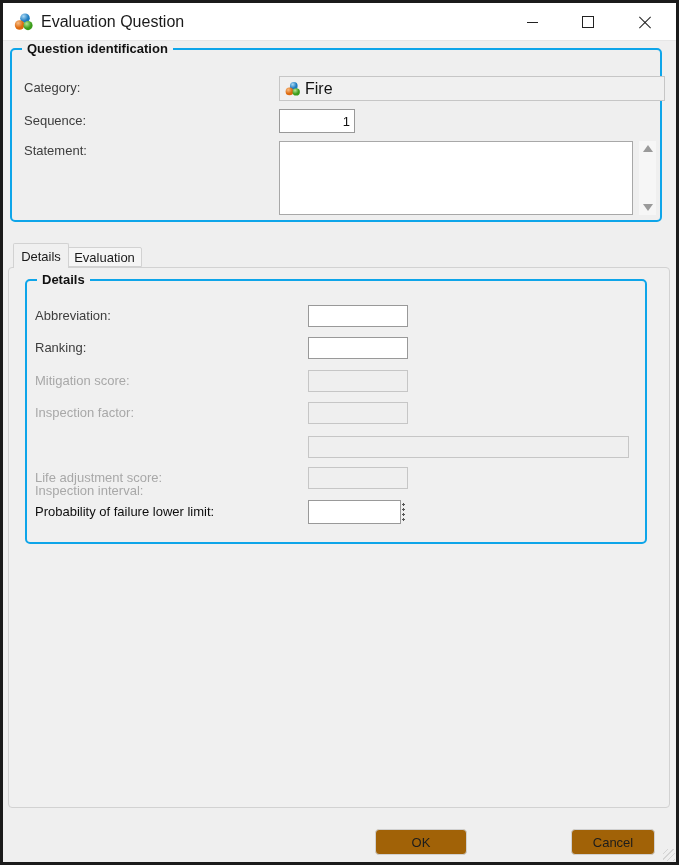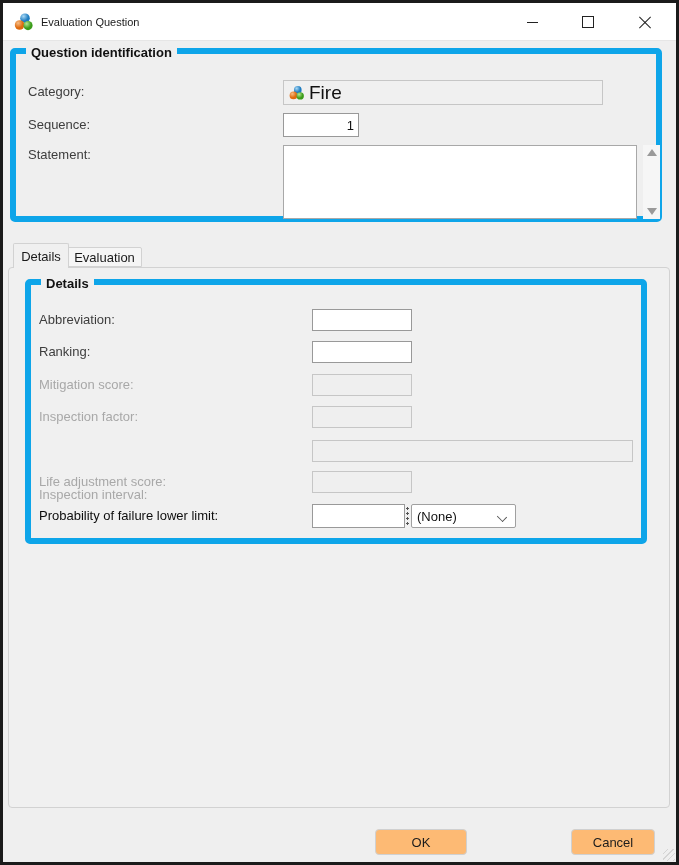--- a/index.html
+++ b/index.html
@@ -10,58 +10,58 @@
     border:3px solid #1b1b1b; background:#efefef; overflow:hidden;
   }
 
   
   .titlebar {
     position:absolute; left:0; top:0; width:673px; height:38px;
     background:#ffffff; border-bottom:1px solid #e6e6e6;
     display:flex; align-items:center;
   }
   .titlebar .app-icon { margin-left:11px; width:20px; height:20px; }
-  .titlebar .title { margin-left:7px; font-size:11px; color:#1a1a1a;text-align:right; }
+  .titlebar .title { margin-left:7px; font-size:16px; color:#1a1a1a;text-align:right; }
   .caption-buttons { position:absolute; right:4px; top:0; height:38px; display:flex; }
   .caption-btn { width:56px; height:38px; display:flex; align-items:center; justify-content:center; cursor:default; }
   .glyph-min { width:11px; height:1px; background:#222; }
   .glyph-max { width:12px; height:12px; border:1px solid #222; }
   .glyph-close { position:relative; width:13px; height:13px; }
   .glyph-close:before, .glyph-close:after {
     content:""; position:absolute; left:-1px; top:6px; width:16px; height:1px; background:#222;
   }
   .glyph-close:before { transform:rotate(45deg); }
   .glyph-close:after  { transform:rotate(-45deg); }
 
   
   .groupbox {
-    position:absolute; border:6px solid #0ea5e9; border-radius:5px;
+    position:absolute; border:2px solid #0ea5e9; border-radius:5px;
   }
   .groupbox > .legend {
     position:absolute; top:-9px; left:10px; padding:0 5px;
     background:#efefef; font-size:13px; font-weight:bold; color:#111;
     white-space:nowrap;
   }
 
   .field-label { position:absolute; font-size:13px; color:#3d3d3d; white-space:nowrap; }
   .field-label.disabled { color:#a8a8a8; }
 
   .tb {
     position:absolute; border:1px solid #999; background:#fff;
     font-family:"Liberation Sans", sans-serif; font-size:13px; color:#111; padding:0 4px;
   }
   .tb.disabled { background:#efefef; border-color:#c6c6c6; }
 
   
   #group-qid { left:7px; top:45px; width:652px; height:174px; }
   .category-box {
-    position:absolute; left:267px; top:26px; width:320px; height:25px;
+    position:absolute; left:267px; top:26px; width:386px; height:25px;
     background:#f0f0f0; border:1px solid #c6c6c6;
     display:flex; align-items:center; padding-left:5px; gap:4px;
-    font-size:19px; color:#111;
+    font-size:16px; color:#111;
   }
   .statement-box {
     position:absolute; left:267px; top:91px; width:354px; height:74px;
     background:#fff; border:1px solid #a8a8a8; resize:none;
     font-family:"Liberation Sans", sans-serif; font-size:13px; overflow:hidden;
   }
   .statement-scroll {
     position:absolute; left:627px; top:91px; width:17px; height:74px;
     background:#f6f6f6; display:flex; flex-direction:column;
     align-items:center; justify-content:space-between; padding:4px 0;
@@ -110,21 +110,21 @@
   }
   .combo .chevron:before {
     content:""; position:absolute; left:0; top:0; width:7px; height:7px;
     border-right:1.4px solid #555; border-bottom:1.4px solid #555;
     transform:rotate(45deg) scale(1,0.8);
   }
 
   
   .btn {
     position:absolute; top:826px; height:26px;
-    background:#fdba74; border:1px solid #d0d0d0; border-radius:4px;
+    background:#a16207; border:1px solid #d0d0d0; border-radius:4px;
     font-family:"Liberation Sans", sans-serif; font-size:13px; color:#1c1c1c;
     display:flex; align-items:center; justify-content:center; cursor:default;
   }
   #btn-ok     { left:372px; width:92px; }
   #btn-edit   { left:474px; width:91px; }
   #btn-cancel { left:568px; width:84px; }
 
   .resize-grip {
     position:absolute; right:1px; bottom:1px; width:12px; height:12px;
     background:repeating-linear-gradient(135deg, transparent 0 3px, #c9c9c9 3px 4px);
@@ -215,24 +215,20 @@
 
       <div class="field-label disabled" style="left:8px; top:158px;margin-top:44px;">Inspection interval:</div>
       <input class="tb disabled" style="left: 281px; top: 155px; width: 321px; height: 22px;" disabled="" value="">
 
       <div class="field-label disabled" style="left:8px; top:189px;">Life adjustment score:</div>
       <input class="tb disabled" style="left: 281px; top: 186px; width: 100px; height: 22px;" disabled="" value="">
 
       <div class="field-label" style="left:8px; top:223px; color:#0d0d0d;">Probability of failure lower limit:</div>
       <input class="tb" style="left: 281px; top: 219px; width: 93px; height: 24px;" value="">
       <div class="dots-splitter"></div>
-      <div class="combo">
-        <span>(None)</span>
-        <span class="chevron"></span>
-      </div>
     </div>
   </div>
 
   <div class="btn" id="btn-ok">OK</div>
   <div class="btn" id="btn-cancel">Cancel</div>
 
   <div class="resize-grip"></div>
 </div>
 
 </body></html>

